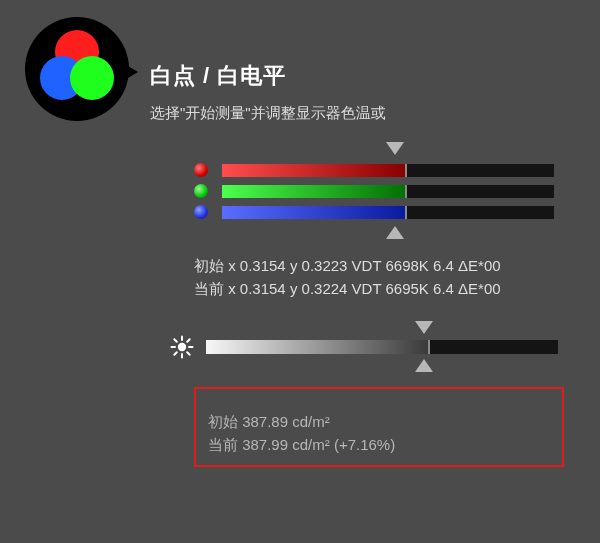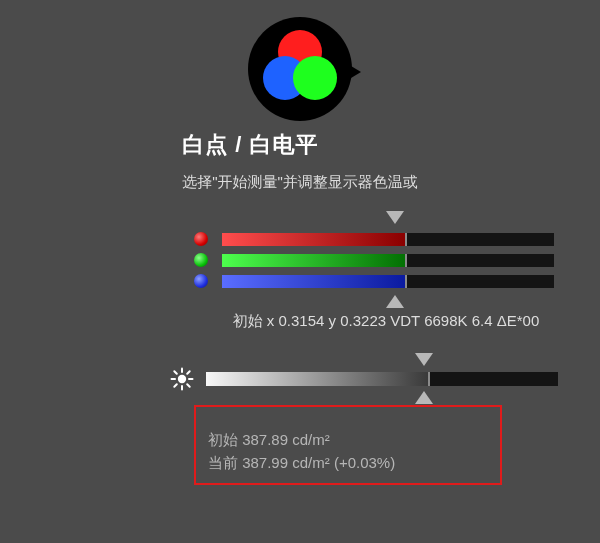--- a/index.html
+++ b/index.html
@@ -25,23 +25,22 @@
     width: 600px;
     height: 543px;
     overflow: hidden;
   }
   .root {
     position: relative;
     padding: 14px 22px 24px 22px;
   }
   .header {
     display: flex;
-    align-items: center;
-    gap: 2px;
-    flex-direction: column;
+    align-items: flex-end;
+    gap: 18px;
   }
   .logo-wrap {
     position: relative;
     width: 110px;
     height: 110px;
     flex: 0 0 auto;
   }
   .speech-tail {
     position: absolute;
     right: -6px;
@@ -121,24 +120,24 @@
   .bar .rest {
     flex: 1 1 auto;
     height: 100%;
     background: var(--bar-dark);
   }
   .bar.red   .fill { background: linear-gradient(to right, #ff4d4d, #8a0000); }
   .bar.green .fill { background: linear-gradient(to right, #4dff4d, #037003); }
   .bar.blue  .fill { background: linear-gradient(to right, #5a6dff, #0a1aa0); }
   .info-lines {
     margin-left: 172px;
+    margin-top: 14px;
     line-height: 1.55;
     color: #ddd;
     font-size: 15px;
-    text-align: center;
   }
   
   .bright-block {
     margin-left: 148px;
     width: 388px;
     margin-top: 20px;
   }
   .bright-bar-row {
     display: flex;
     align-items: center;
@@ -164,22 +163,22 @@
   .bright-bar .divider {
     width: 2px; height: 100%; background: var(--bar-divider);
   }
   .bright-bar .rest {
     flex: 1 1 auto; height: 100%; background: var(--bar-dark);
   }
   .bright-block .pointer-row { margin-left: 36px; width: 352px; }
   .pointer-row.bright .pointer { left: 62%; }
   .highlight-box {
     margin-left: 172px;
-    margin-top: 0;
-    width: 308px;
+    margin-top: 14px;
+    width: 370px;
     border: 2.5px solid var(--highlight-border);
     padding: 21px 12px 9px 12px;
     color: var(--text-dim);
     line-height: 1.55;
     font-size: 15px;
   }
   .bars-block .pointer-row { margin-left: 28px; width: 332px; }
 </style>
 </head>
 <body>
@@ -236,20 +235,21 @@
       </div>
     </div>
 
     <div class="pointer-row">
       <div class="pointer up"></div>
     </div>
   </div>
 
   <div class="info-lines">
     <div>初始 x 0.3154 y 0.3223 VDT 6698K 6.4 ΔE*00</div>
+    <div>当前 x 0.3154 y 0.3224 VDT 6695K 6.4 ΔE*00</div>
   </div>
 
   <div class="bright-block">
     <div class="pointer-row bright">
       <div class="pointer down"></div>
     </div>
     <div class="bright-bar-row">
       <div class="sun">
         <svg viewBox="0 0 24 24" width="24" height="24">
           <circle cx="12" cy="12" r="4.2" fill="#fff"></circle>
@@ -271,16 +271,16 @@
           <div class="rest"></div>
       </div>
     </div>
     <div class="pointer-row bright">
       <div class="pointer up"></div>
     </div>
   </div>
 
   <div class="highlight-box">
     <div>初始 387.89 cd/m²</div>
-    <div>当前 387.99 cd/m² (+0.03%)</div>
+    <div>当前 387.99 cd/m² (+7.16%)</div>
   </div>
 
 </div>
 
 </body></html>

